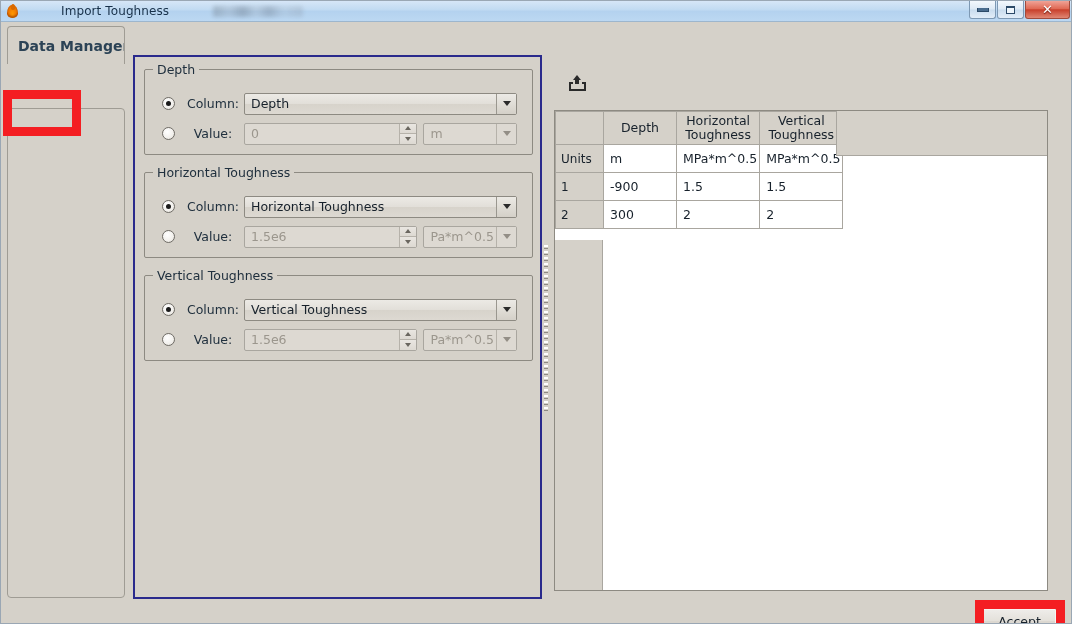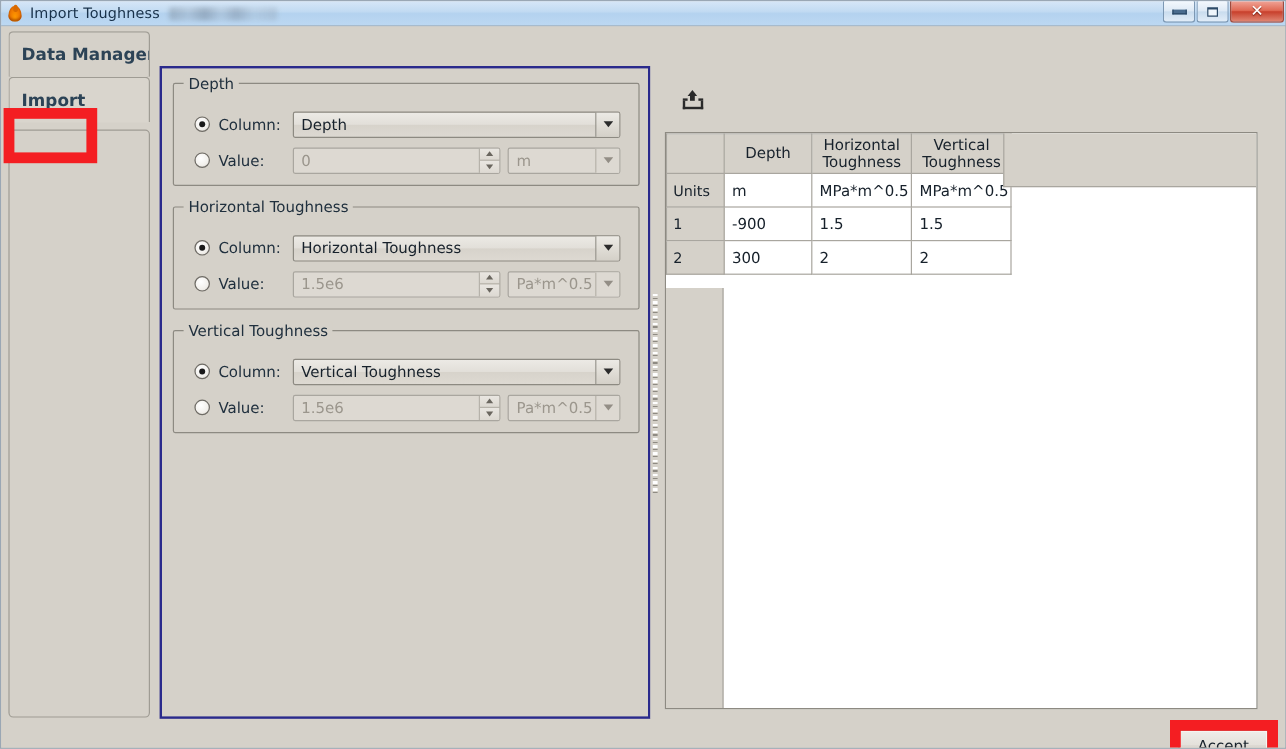--- a/index.html
+++ b/index.html
@@ -33,20 +33,21 @@
   .titlebar {
     position: relative;
     height: 21px;
     flex: 0 0 21px;
     background: linear-gradient(to bottom, #d6e6f7 0%, #c2dbf2 42%, #b4d2ef 52%, #bcd8f2 100%);
     border-bottom: 1px solid #9db6cd;
     display: flex;
     align-items: center;
     padding-left: 4px;
     box-sizing: border-box;
+    gap: 36px;
   }
   .app-icon {
     width: 15px; height: 15px;
     margin-right: 5px;
     position: relative;
     flex: 0 0 15px;
   }
   .app-icon .flame {
     position: absolute;
     left: 2px; top: 1px;
@@ -218,20 +219,21 @@
     font-size: 12.5px;
     color: #20303e;
     white-space: nowrap;
   }
 
   .row {
     position: absolute;
     display: flex;
     align-items: center;
     height: 31px;
+    text-align: center;
   }
 
   
   .radio {
     width: 13px; height: 13px;
     border-radius: 50%;
     box-sizing: border-box;
     border: 1px solid #6f6c66;
     background: radial-gradient(circle at 40% 35%, #ffffff 0%, #f2f0ec 60%, #ddd9d2 100%);
     position: relative;
@@ -526,23 +528,20 @@
         <span class="glyph-close">✕</span>
       </div>
     </div>
   </div>
 
   <div class="win-body">
 
     <div class="tabstrip">
       <div class="tab tab-first">
         <span>Data Manager</span>
-      </div>
-      <div class="tab selected">
-        <span>Import</span>
       </div>
     </div>
     <div class="tab-panel"></div>
 
     <div class="hl-rect" style="left:2px; top:68px; width:78px; height:46px;"></div>
 
     <div class="form-panel">
 
       <div class="groupbox" style="left:9px; top:12px; width:389px; height:86px;">
         <span class="gb-title">Depth</span>

